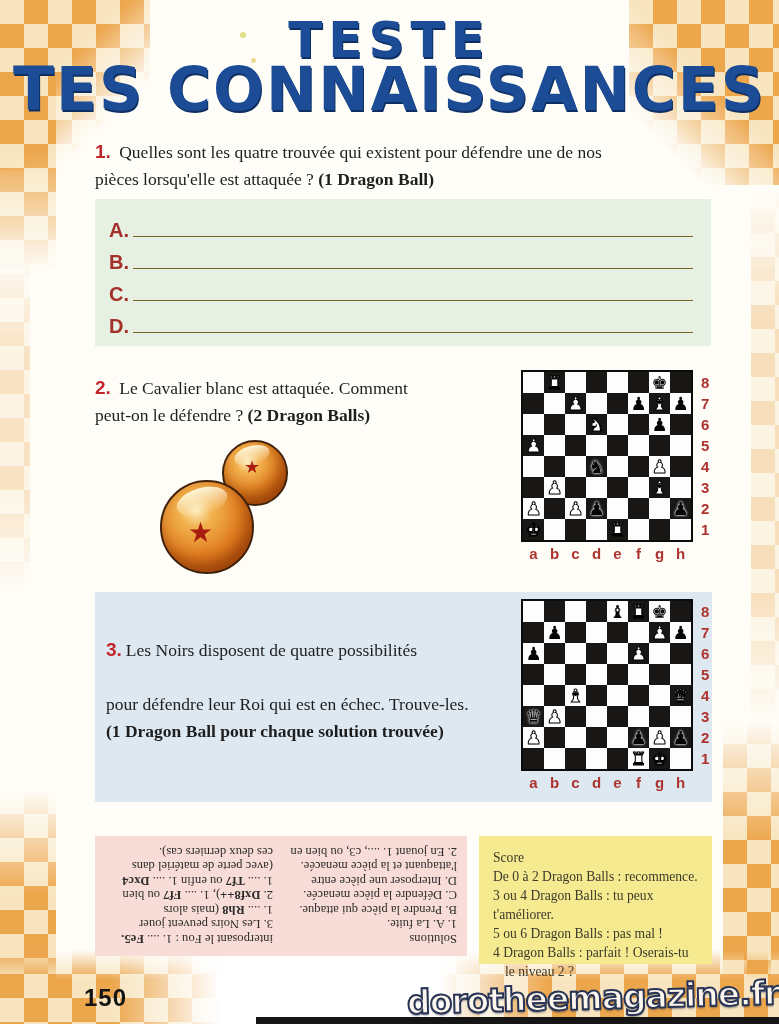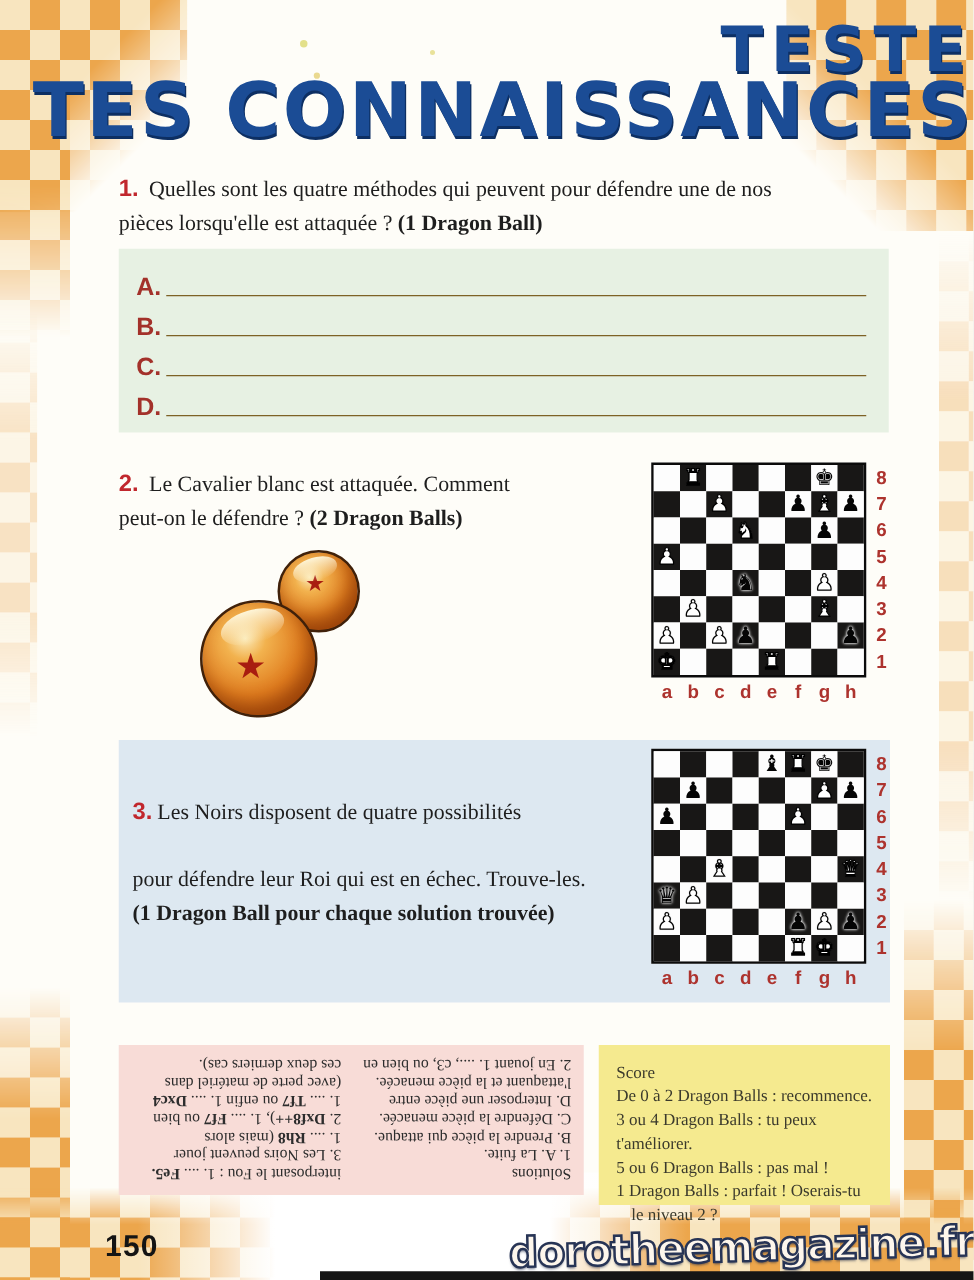--- a/index.html
+++ b/index.html
@@ -35,21 +35,21 @@
     -webkit-mask-image:linear-gradient(transparent,#000 40%);
             mask-image:linear-gradient(transparent,#000 40%);}
   .ck-bottom{left:0;top:950px;width:779px;height:74px;
     -webkit-mask-image:linear-gradient(to top,#000 60%,transparent 100%);
             mask-image:linear-gradient(to top,#000 60%,transparent 100%);}
   .whitewash{position:absolute;left:110px;top:938px;width:440px;height:86px;z-index:0;pointer-events:none;
     background:linear-gradient(to right,rgba(255,255,255,0),#fff 25% 75%,rgba(255,255,255,0));}
   .speck{position:absolute;border-radius:50%;z-index:1;}
 
   
-  .title{position:absolute;left:0;top:16px;width:100%;text-align:right;z-index:1;
+  .title{position:absolute;left:0;top:16px;width:100%;text-align:center;z-index:1;
     font-family:"DejaVu Sans",sans-serif;font-weight:bold;color:#1b4c95;
     text-shadow:1px 2px 0 #0d2f63;}
   .title .t1{font-size:50px;letter-spacing:6px;line-height:48px;}
   .title .t2{font-size:60px;letter-spacing:2px;line-height:50px;}
 
   
   .q{position:absolute;z-index:1;font-size:17.5px;line-height:27px;color:#1e1e1e;}
   .qnum{font-family:"Liberation Sans",sans-serif;font-weight:900;color:#c1272d;font-size:19px;margin-right:4px;}
   b{font-weight:bold;}
 
@@ -126,21 +126,21 @@
   <div class="speck" style="left:251px;top:58px;width:5px;height:5px;background:#ead98f;"></div>
   <div class="speck" style="left:344px;top:40px;width:4px;height:4px;background:#e9e29a;"></div>
 
   <div class="title">
     <div class="t1">TESTE</div>
     <div class="t2">TES CONNAISSANCES</div>
   </div>
 
   <div class="q" style="left:95px;top:138px;width:625px;">
     <span class="qnum">1.</span>
-    <span><span>Quelles sont les quatre méthodes qui peuvent pour défendre une de nos</span></span><br>
+    <span><span>Quelles sont les quatre trouvée qui existent pour défendre une de nos</span></span><br>
     <span><span>pièces lorsqu'elle est attaquée ? </span><b>(1 Dragon Ball)</b><span></span></span>
   </div>
 
   <div class="greenbox">
       <div class="ans-row">
         <span class="ans-letter">A.</span>
         <span class="ans-line"></span>
       </div>
       <div class="ans-row">
         <span class="ans-letter">B.</span>
@@ -453,21 +453,21 @@
         </div>
     </div>
   </div>
 
   <div class="yellowbox">
     <div>Score</div>
     <div>
         <div><span>De 0 à 2 Dragon Balls : recommence.</span></div>
         <div><span>3 ou 4 Dragon Balls : tu peux t'améliorer.</span></div>
         <div><span>5 ou 6 Dragon Balls : pas mal !</span></div>
-        <div><span>1 Dragon Balls : parfait ! Oserais-tu</span></div>
+        <div><span>4 Dragon Balls : parfait ! Oserais-tu</span></div>
       </div>
     <div class="indent">le niveau 2 ?</div>
   </div>
 
   <div class="pagenum">150</div>
   <div class="watermark">dorotheemagazine.fr</div>
   <div class="blackbar"></div>
 
 </div>
 

